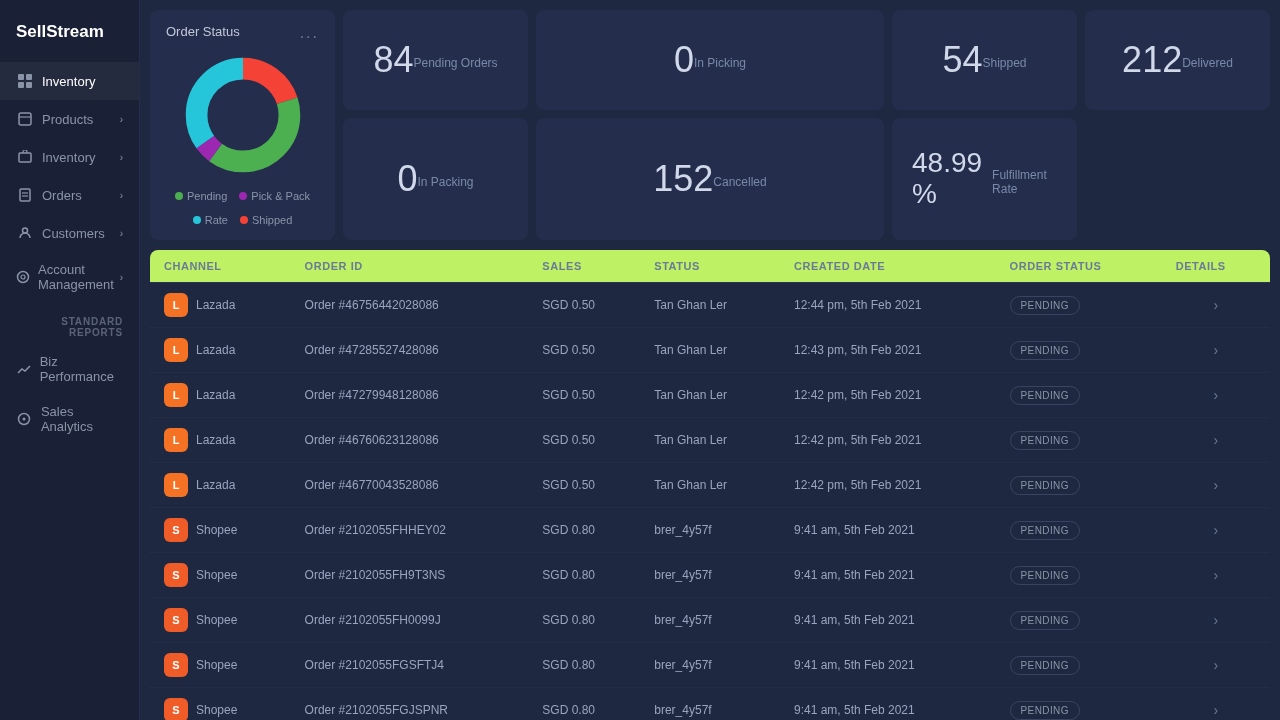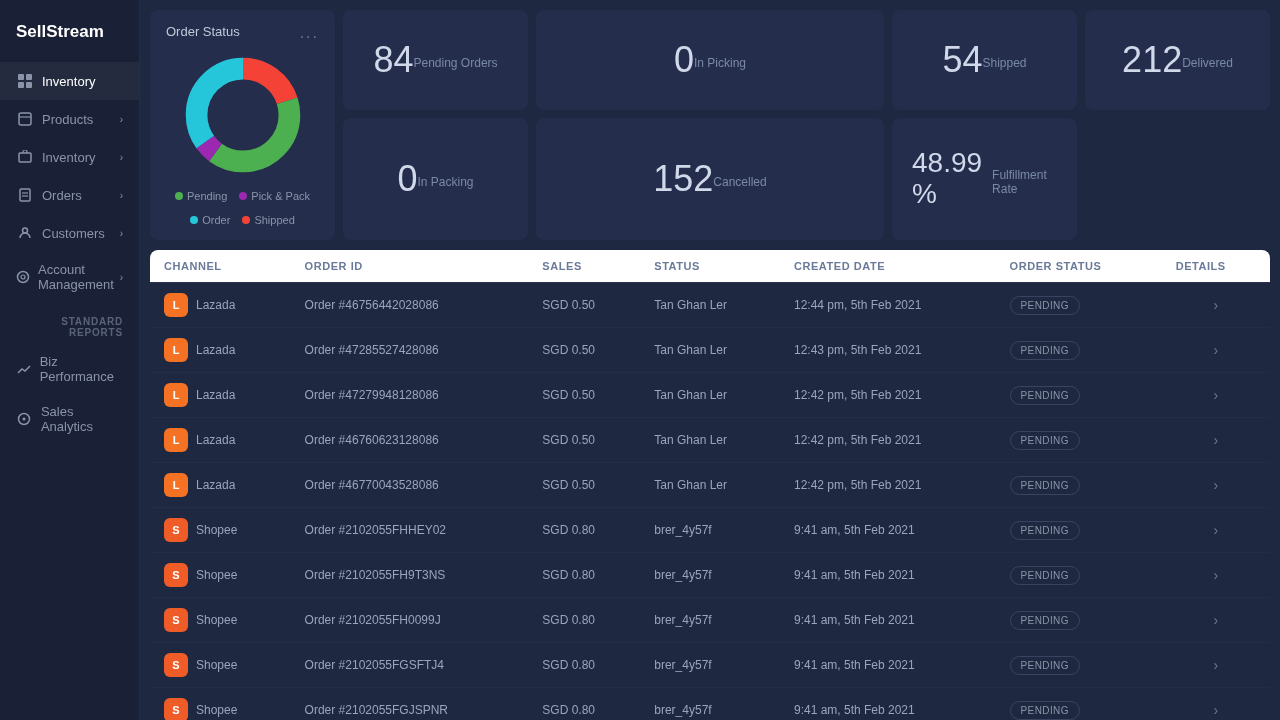--- a/index.html
+++ b/index.html
@@ -30,21 +30,21 @@
     .donut-wrapper { position: relative; width: 130px; height: 130px; margin: 8px auto 6px; }
     .donut-wrapper svg { width: 130px; height: 130px; }
     .legend { display: flex; gap: 12px; flex-wrap: wrap; justify-content: center; margin-top: 4px; }
     .legend-item { display: flex; align-items: center; gap: 4px; font-size: 11px; color: #8a94a8; }
     .legend-dot { width: 8px; height: 8px; border-radius: 50%; }
 
     
     .table-area { flex: 1; overflow-y: auto; padding: 0 10px 10px; }
     .table-wrapper { background: #1e2840; border-radius: 8px; overflow: hidden; }
     table { width: 100%; border-collapse: collapse; }
-    thead tr { background: #ffffff; }
+    thead tr { background: #bef264; }
     thead th { padding: 10px 14px; text-align: left; font-size: 11px; font-weight: 600; color: #6a7a98; letter-spacing: 0.05em; border-bottom: 1px solid #2a3452; white-space: nowrap; }
     tbody tr { border-bottom: 1px solid #232d45; }
     tbody td { padding: 10px 14px; font-size: 12px; color: #9aa4be; white-space: nowrap; }
     .channel-cell { display: flex; align-items: center; gap: 8px; }
     .channel-icon { width: 24px; height: 24px; border-radius: 6px; display: flex; align-items: center; justify-content: center; font-size: 11px; font-weight: 700; flex-shrink: 0; }
     .lazada-icon { background: #f57224; }
     .shopee-icon { background: #f05c28; }
     .status-badge { background: transparent; border: 1px solid #3a4460; border-radius: 12px; padding: 3px 10px; font-size: 10px; color: #8a94a8; letter-spacing: 0.04em; }
     .expand-btn { color: #6a7a98; font-size: 14px; cursor: pointer; }
 
@@ -180,21 +180,21 @@
         <div class="legend-item">
           <div class="legend-dot" style="background:#4caf50;"></div>
           <span>Pending</span>
         </div>
         <div class="legend-item">
           <div class="legend-dot" style="background:#9c27b0;"></div>
           <span>Pick &amp; Pack</span>
         </div>
         <div class="legend-item">
           <div class="legend-dot" style="background:#26c6da;"></div>
-          <span>Order</span>
+          <span>Rate</span>
         </div>
         <div class="legend-item">
           <div class="legend-dot" style="background:#f44336;"></div>
           <span>Shipped</span>
         </div>
       </div>
     </div>
 
     <div class="stat-card">
       <div class="stat-number">54</div>

